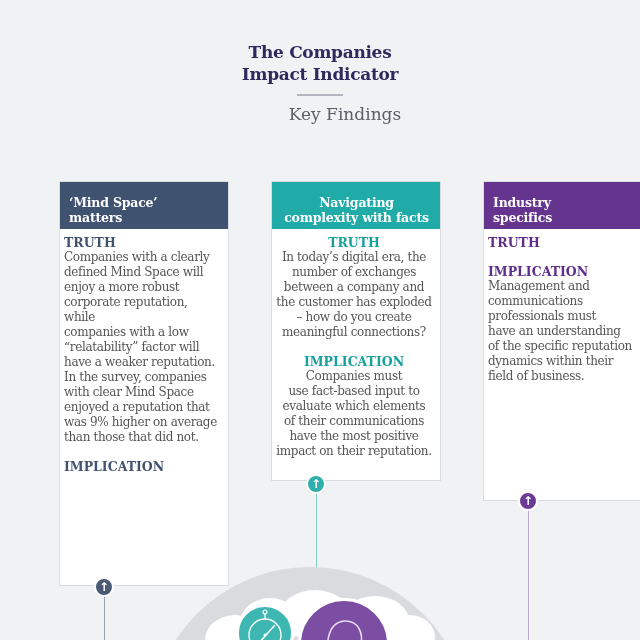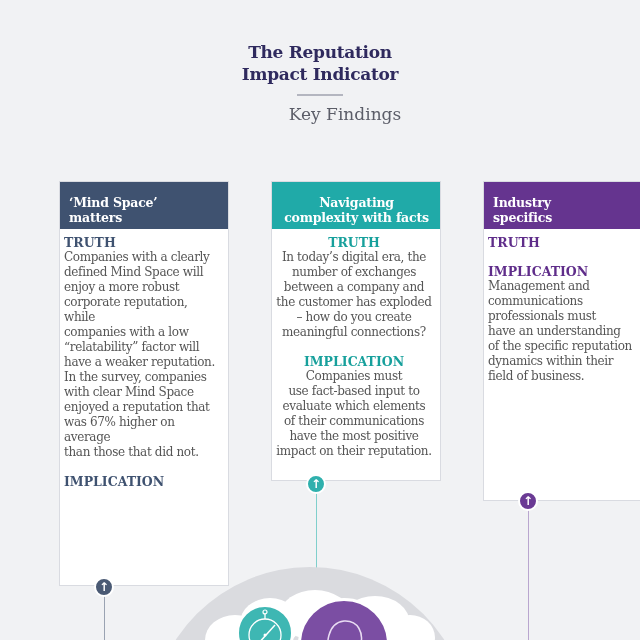--- a/index.html
+++ b/index.html
@@ -38,21 +38,21 @@
 
   .arc { position: absolute; left: 150px; top: 567px; width: 320px; height: 320px; border-radius: 50%; background: #dadbdf; }
   .cloud { position: absolute; background: #fff; border-radius: 50%; }
   .compass { position: absolute; left: 236px; top: 604px; width: 58px; height: 58px; border-radius: 50%; background: #3eb7b3; border: 3px solid #fff; }
   .head { position: absolute; left: 298px; top: 598px; width: 92px; height: 92px; border-radius: 50%; background: #7b4ea3; border: 3px solid #fff; }
 </style>
 </head>
 <body>
 
 <div class="title">
-  <div>The Reputation</div>
+  <div>The Companies</div>
   <div>Impact Indicator</div>
 </div>
 <div class="title-rule"></div>
 <div class="subtitle">Key Findings</div>
 
 <div class="vline" style="left:104px; top:590px; height:50px; background:#9aa3b2;"></div>
 <div class="vline" style="left:316px; top:486px; height:125px; background:#7fcfcc;"></div>
 <div class="vline" style="left:528px; top:506px; height:134px; background:#b9a6cf;"></div>
 
 <div class="card c1">
@@ -63,21 +63,21 @@
     <p>Companies with a clearly
 defined Mind Space will
 enjoy a more robust
 corporate reputation, while
 companies with a low
 “relatability” factor will
 have a weaker reputation.
 In the survey, companies
 with clear Mind Space
 enjoyed a reputation that
-was 67% higher on average
+was 9% higher on average
 than those that did not.</p>
     <div class="gap"></div>
     <span class="label">IMPLICATION</span>
   </div>
 </div>
 <div class="arrow-btn" style="left:94px; top:577px; background:#4a5a74;">↑</div>
 
 <div class="card c2">
   <div class="card-head" style="white-space:pre-line;">Navigating
 complexity with facts</div>

